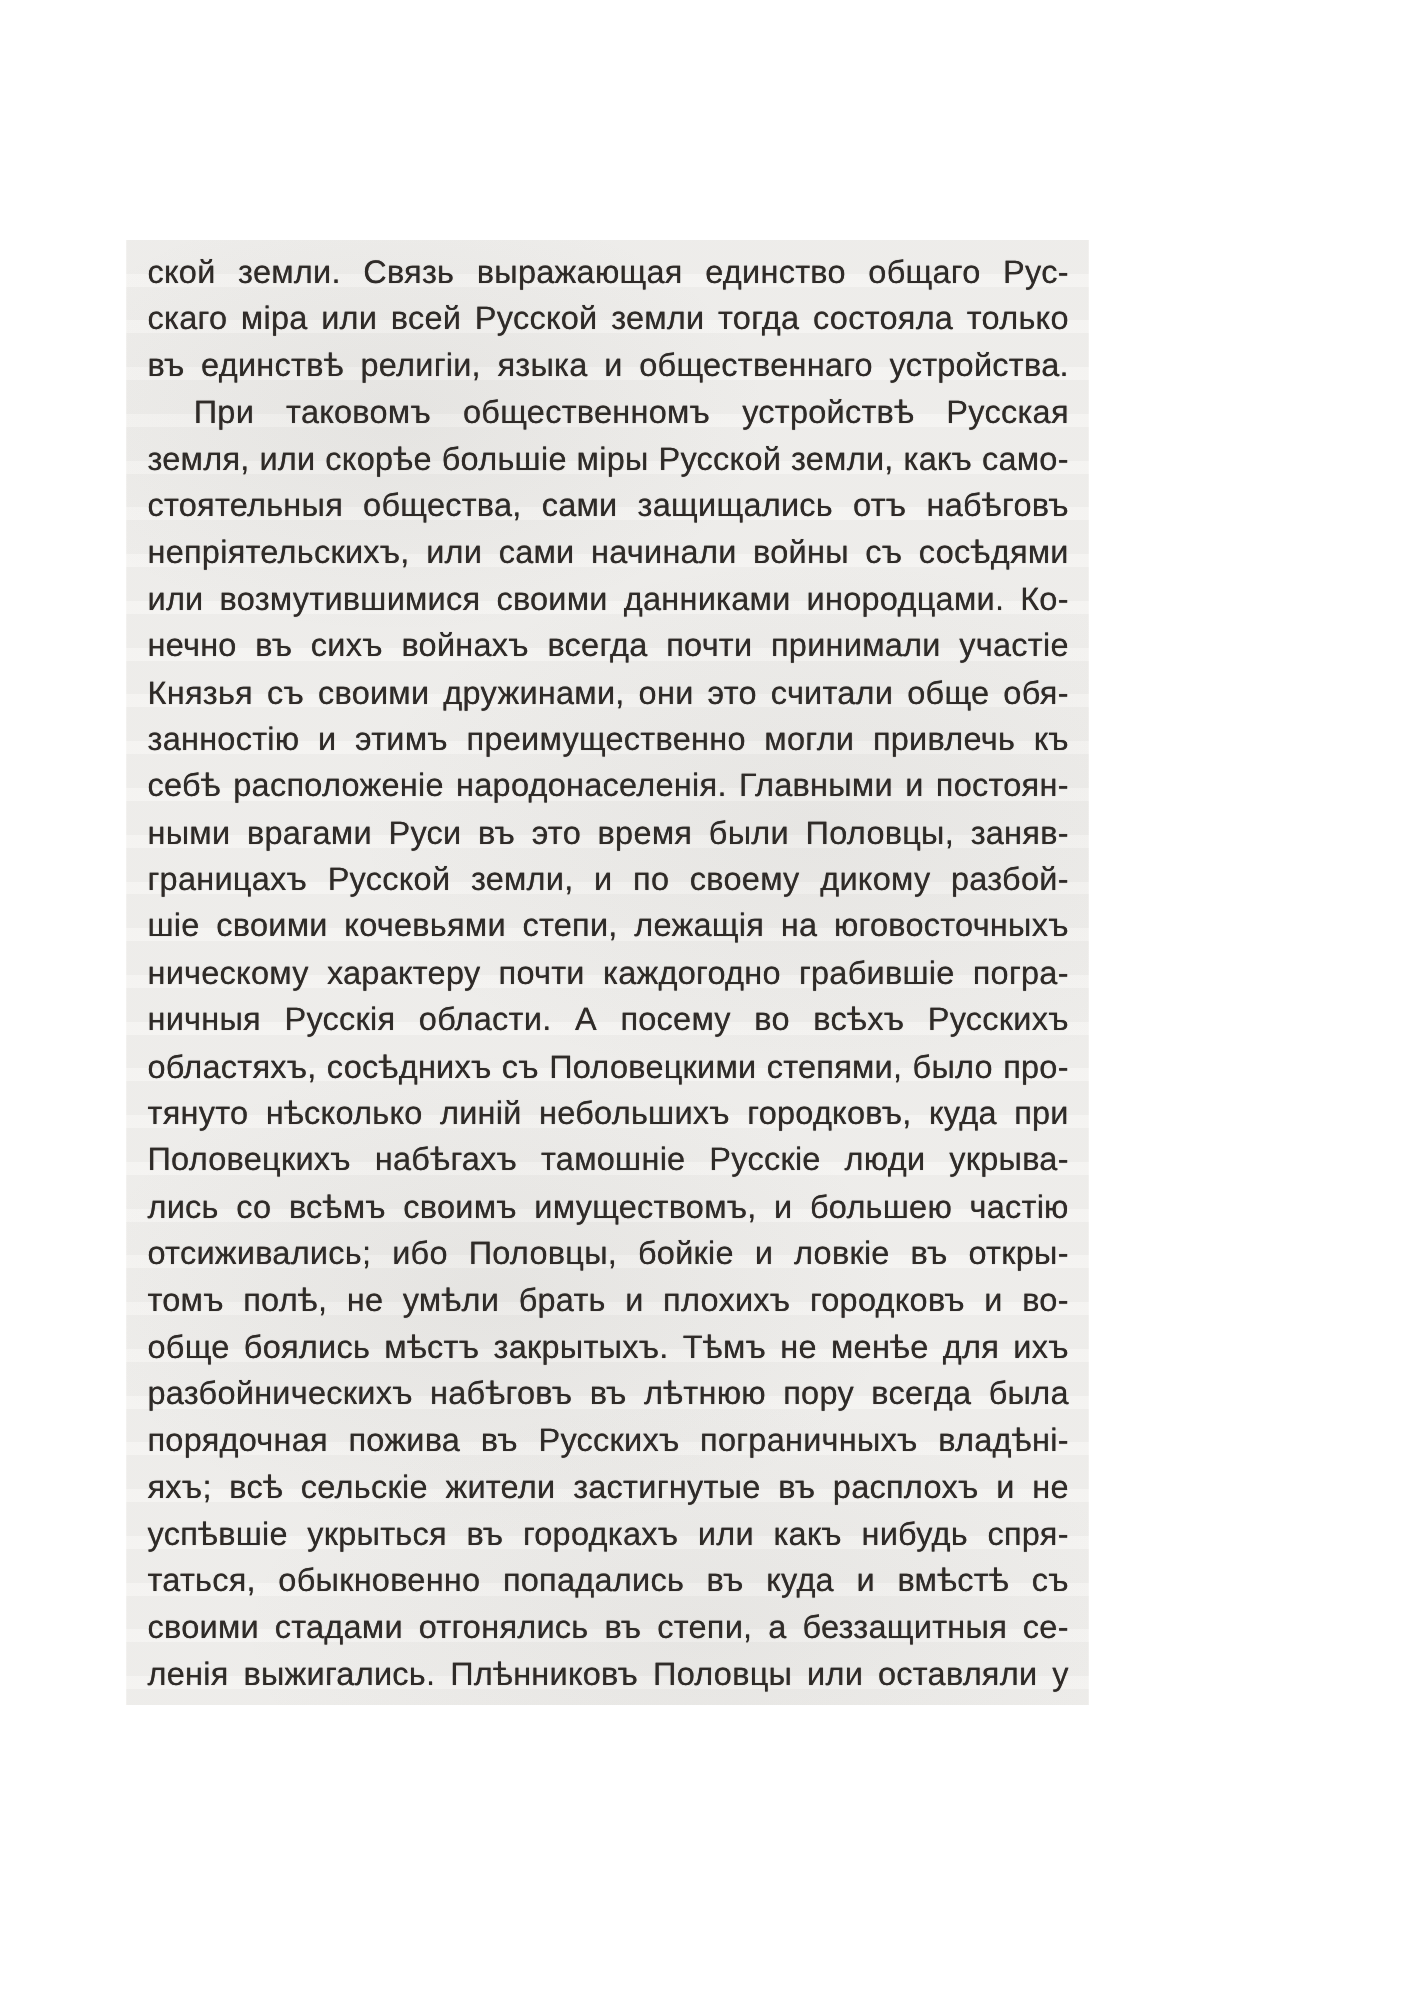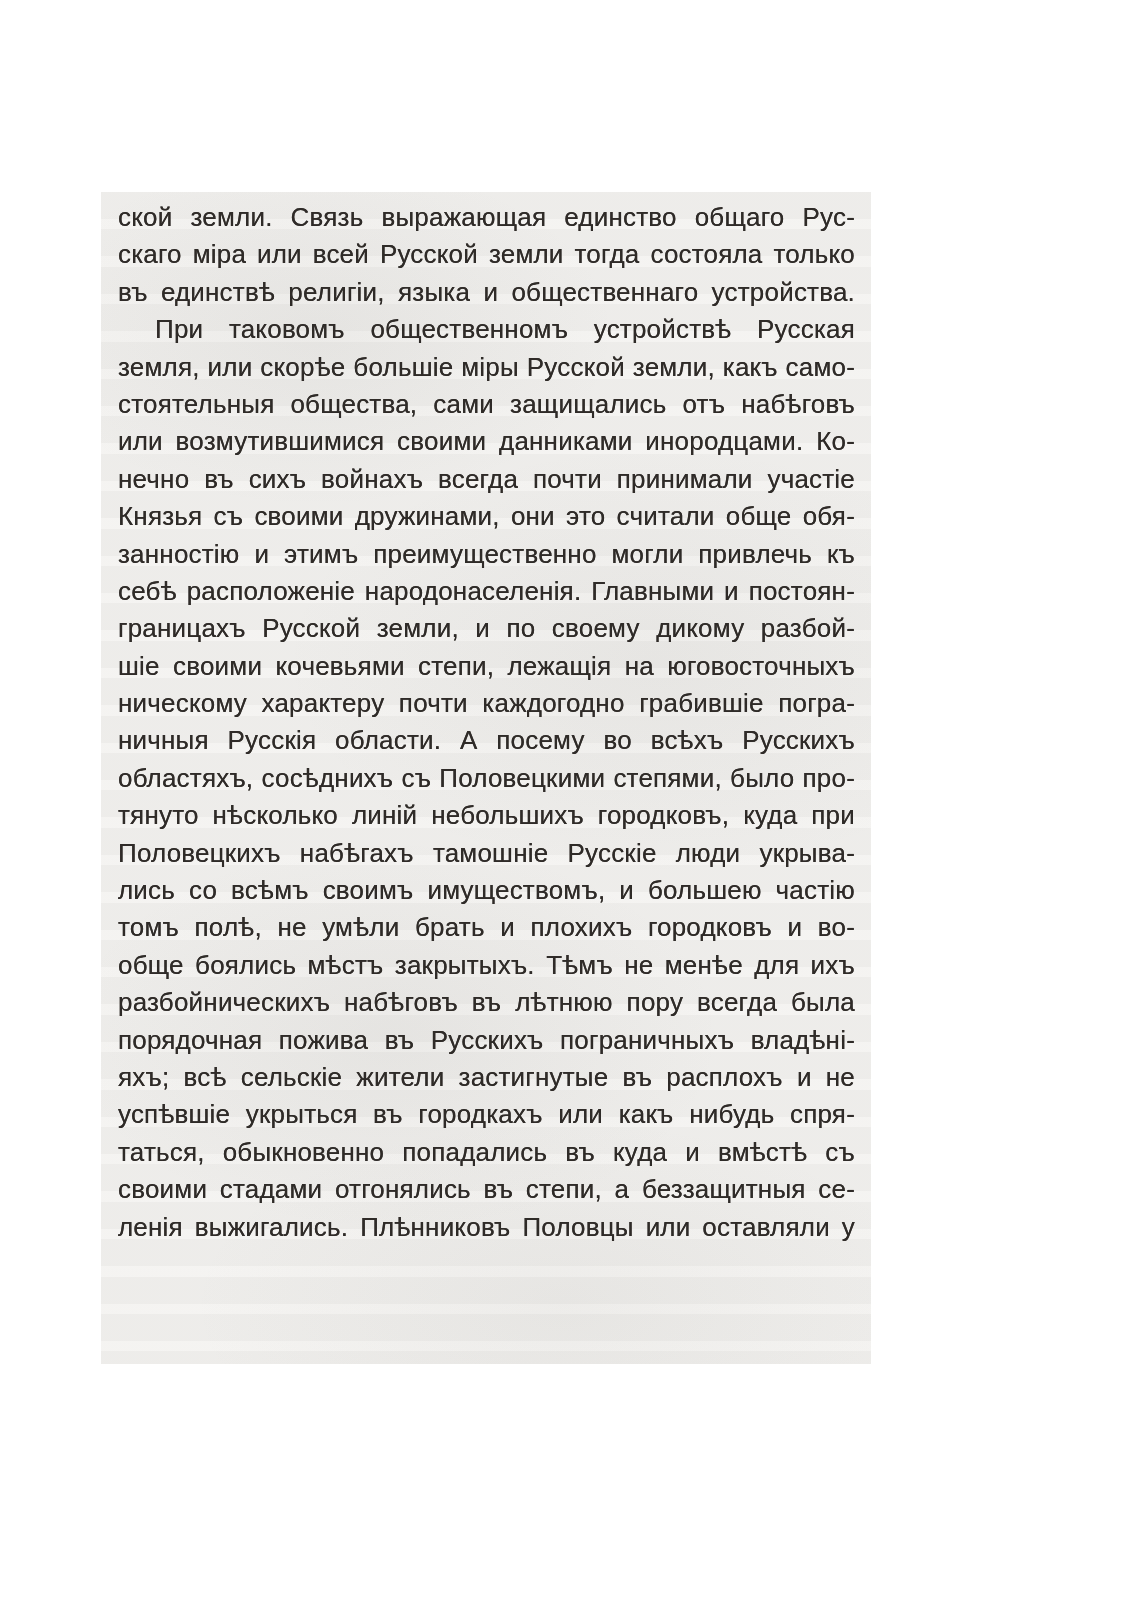--- a/index.html
+++ b/index.html
@@ -58,33 +58,36 @@
 
 <div class="page">
   <div class="scan-wash"></div>
   <div class="text-block">
       <div class="line">ской земли. Связь выражающая единство общаго Рус-</div>
       <div class="line">скаго міра или всей Русской земли тогда состояла только</div>
       <div class="line">въ единствѣ религіи, языка и общественнаго устройства.</div>
       <div class="line indent">При таковомъ общественномъ устройствѣ Русская</div>
       <div class="line">земля, или скорѣе большіе міры Русской земли, какъ само-</div>
       <div class="line">стоятельныя общества, сами защищались отъ набѣговъ</div>
+      <div class="line">непріятельскихъ, или сами начинали войны съ сосѣдями</div>
       <div class="line">или возмутившимися своими данниками инородцами. Ко-</div>
       <div class="line">нечно въ сихъ войнахъ всегда почти принимали участіе</div>
       <div class="line">Князья съ своими дружинами, они это считали обще обя-</div>
       <div class="line">занностію и этимъ преимущественно могли привлечь къ</div>
       <div class="line">себѣ расположеніе народонаселенія. Главными и постоян-</div>
+      <div class="line">ными врагами Руси въ это время были Половцы, заняв-</div>
       <div class="line">границахъ Русской земли, и по своему дикому разбой-</div>
       <div class="line">шіе своими кочевьями степи, лежащія на юговосточныхъ</div>
       <div class="line">ническому характеру почти каждогодно грабившіе погра-</div>
       <div class="line">ничныя Русскія области. А посему во всѣхъ Русскихъ</div>
       <div class="line">областяхъ, сосѣднихъ съ Половецкими степями, было про-</div>
       <div class="line">тянуто нѣсколько линій небольшихъ городковъ, куда при</div>
       <div class="line">Половецкихъ набѣгахъ тамошніе Русскіе люди укрыва-</div>
       <div class="line">лись со всѣмъ своимъ имуществомъ, и большею частію</div>
+      <div class="line">отсиживались; ибо Половцы, бойкіе и ловкіе въ откры-</div>
       <div class="line">томъ полѣ, не умѣли брать и плохихъ городковъ и во-</div>
       <div class="line">обще боялись мѣстъ закрытыхъ. Тѣмъ не менѣе для ихъ</div>
       <div class="line">разбойническихъ набѣговъ въ лѣтнюю пору всегда была</div>
       <div class="line">порядочная пожива въ Русскихъ пограничныхъ владѣні-</div>
       <div class="line">яхъ; всѣ сельскіе жители застигнутые въ расплохъ и не</div>
       <div class="line">успѣвшіе укрыться въ городкахъ или какъ нибудь спря-</div>
       <div class="line">таться, обыкновенно попадались въ куда и вмѣстѣ съ</div>
       <div class="line">своими стадами отгонялись въ степи, а беззащитныя се-</div>
       <div class="line">ленія выжигались. Плѣнниковъ Половцы или оставляли у</div>
     </div>

